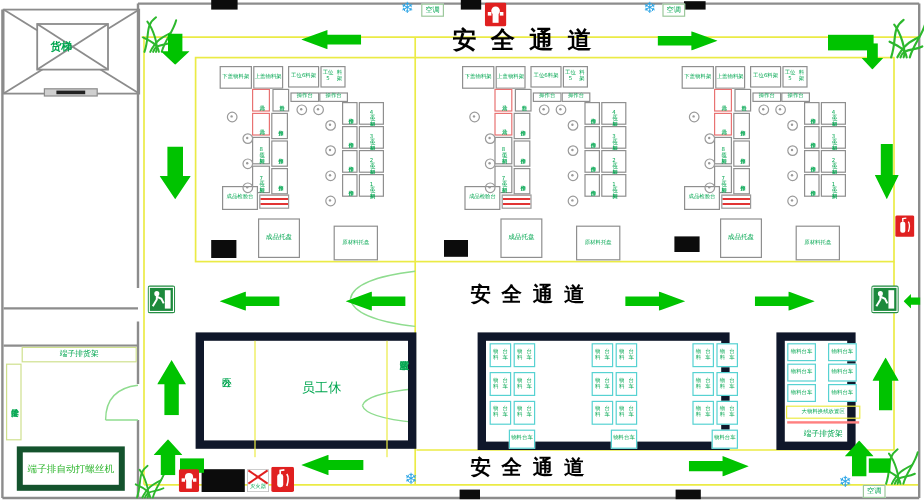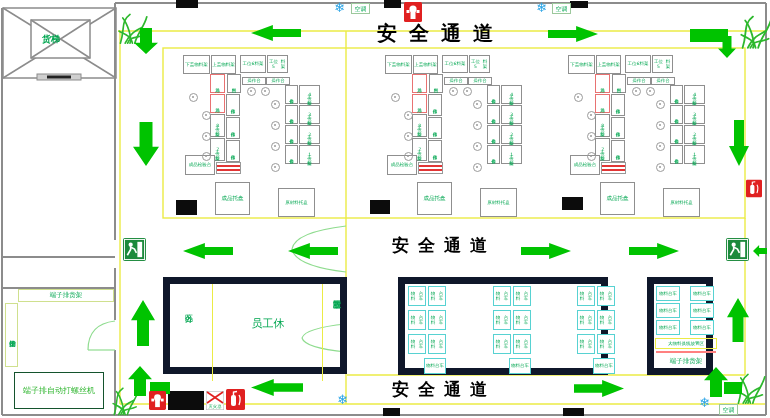--- a/index.html
+++ b/index.html
@@ -11,21 +11,21 @@
        display:flex;align-items:center;justify-content:center;text-align:center;box-sizing:border-box;}
   .f4{font-size:4.5px;line-height:1.15;}
   .f5{font-size:5.5px;line-height:1.15;}
   .f6{font-size:6.5px;line-height:1.2;}
   .f8{font-size:8px;line-height:1.25;}
   .f11{font-size:11px;line-height:1.3;}
   .vtext{writing-mode:vertical-rl;text-orientation:upright;letter-spacing:0;}
   .redbox{border:1.5px solid #e87272;}
   .cyan{border:1px solid #57d2d2;}
   .ybord{border:7px solid #0f172a;}
-  .greenbord{border:1px solid #14532d;}
+  .greenbord{border:5px solid #14532d;}
   .palebord{border:1px solid #cfe08e;}
   .pillar{position:absolute;background:#0c0c0c;}
   .title{position:absolute;font-weight:bold;color:#000;white-space:nowrap;}
   .t-big{font-size:20px;letter-spacing:12px;}
   .t-mid{font-size:17px;letter-spacing:9px;}
   .stool{position:absolute;width:7px;height:7px;border:1px solid #9a9a9a;border-radius:50%;}
   .stool::after{content:"";position:absolute;left:2px;top:2px;width:2px;height:2px;background:#9a9a9a;border-radius:50%;}
   .arrow{position:absolute;}
   .arrow svg{display:block;width:100%;height:100%;}
   .gbar{position:absolute;background:#00c300;}

